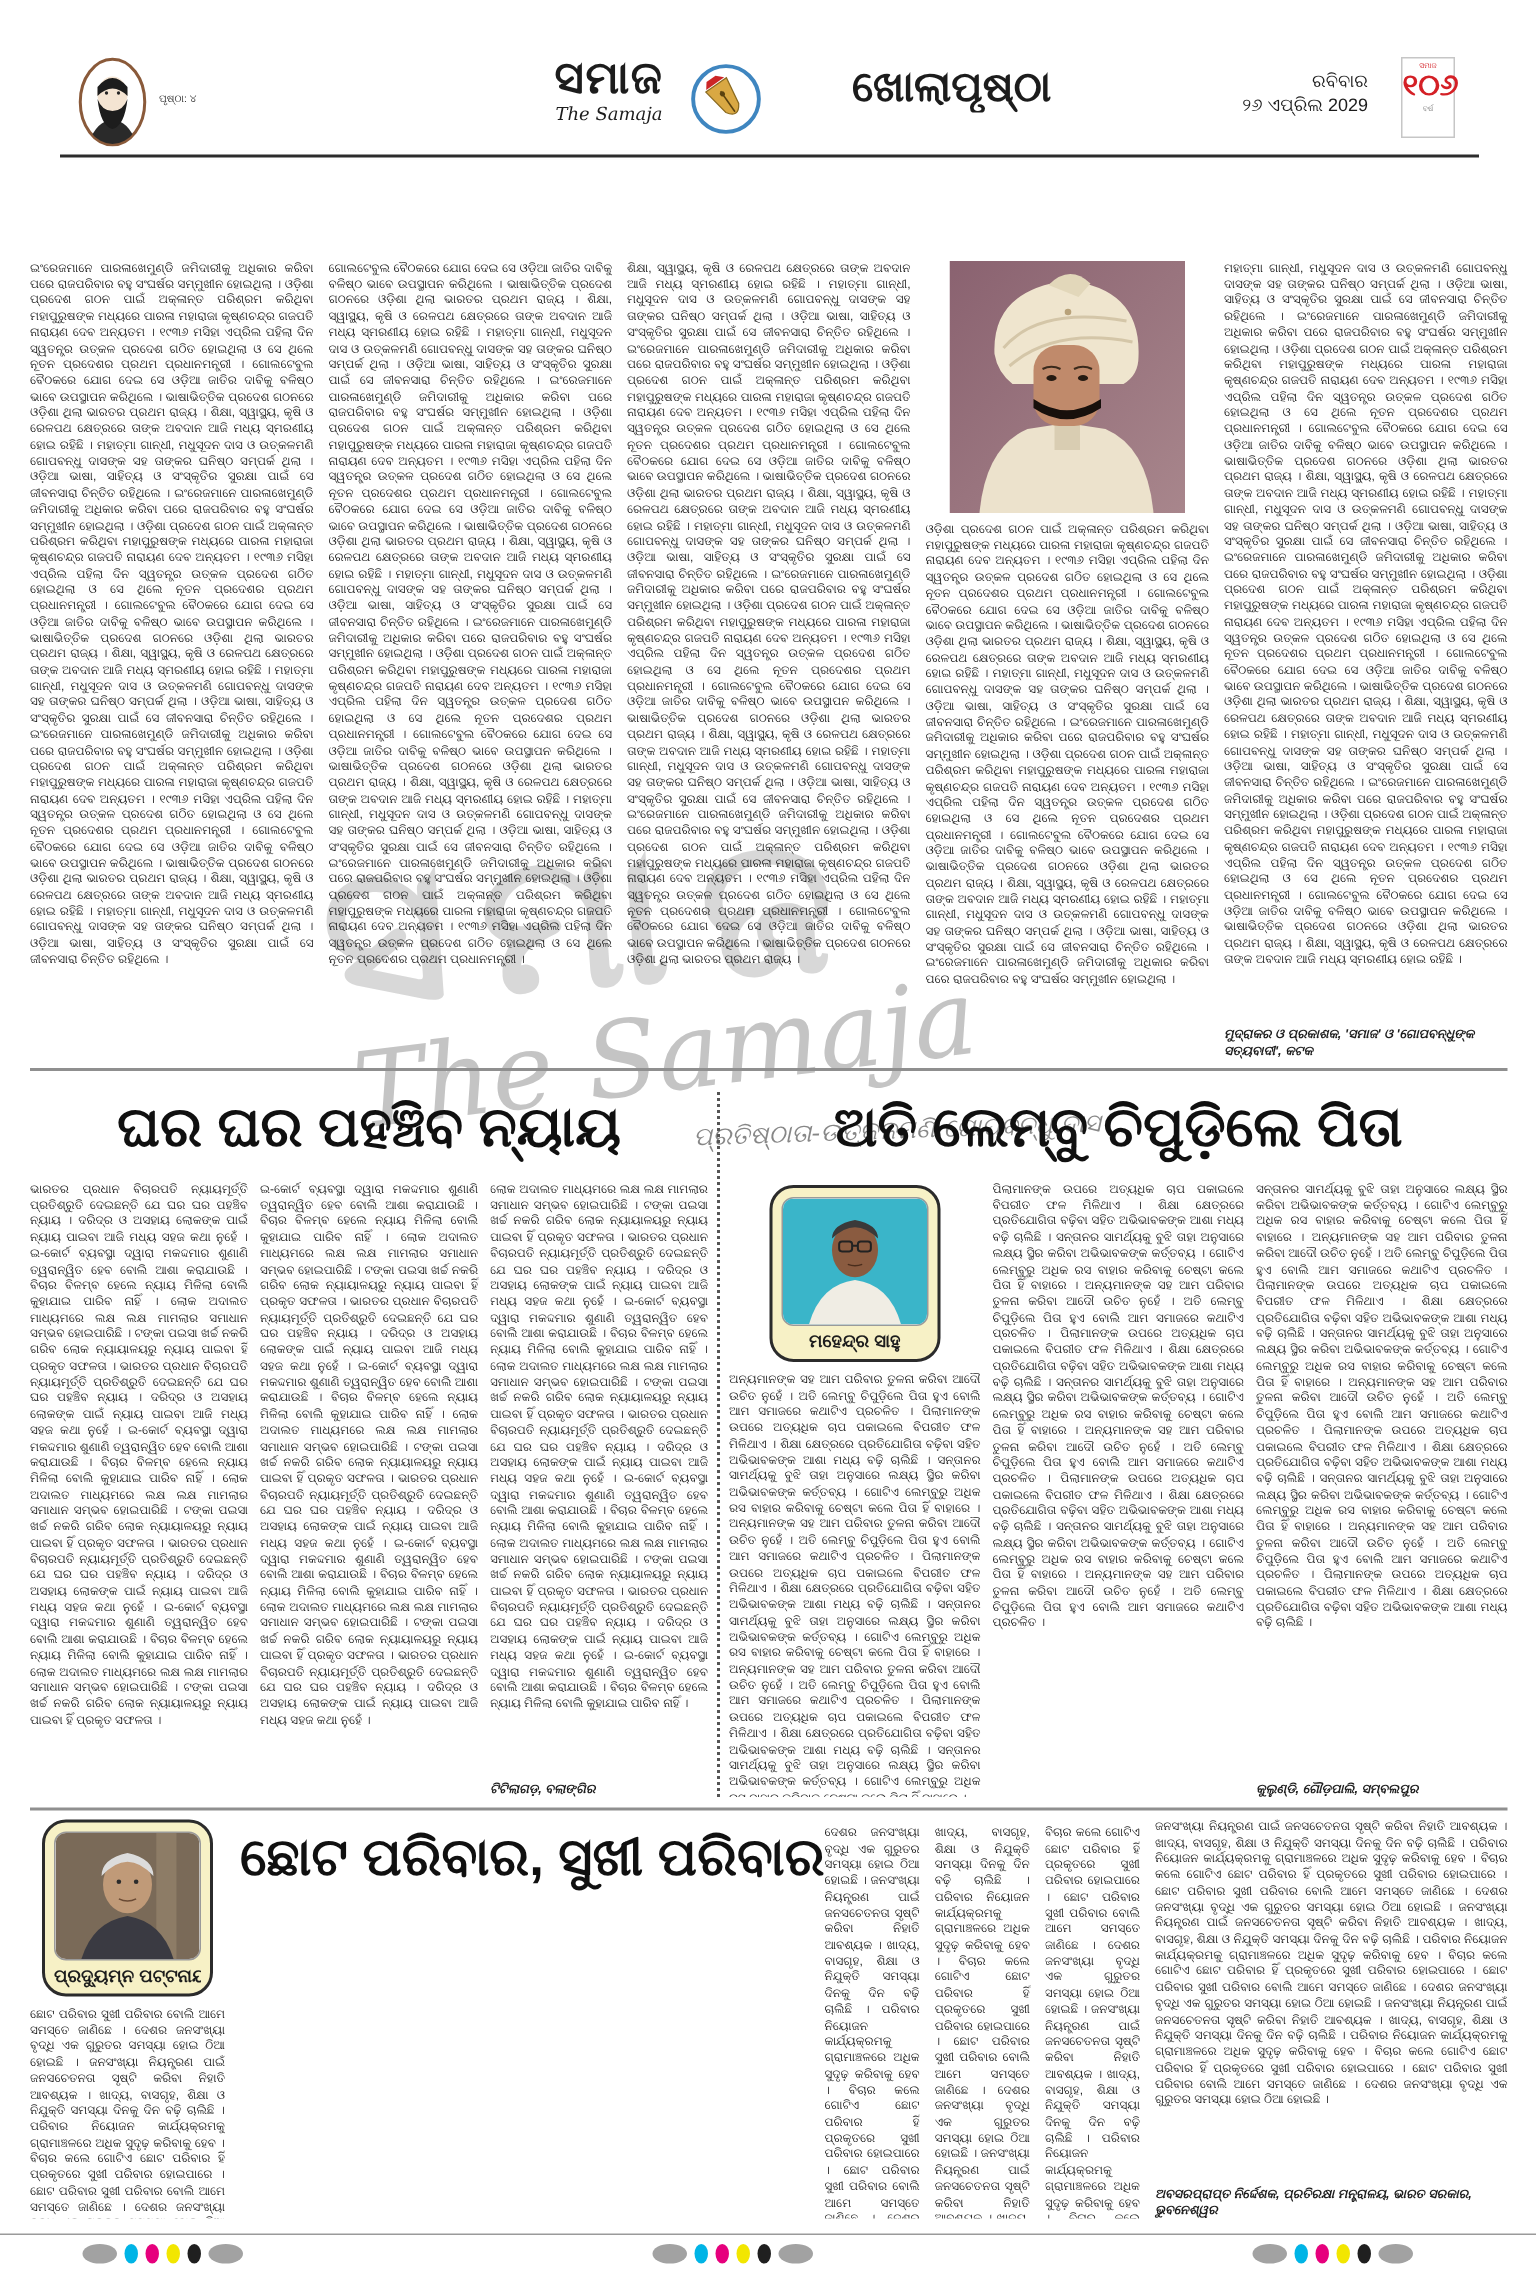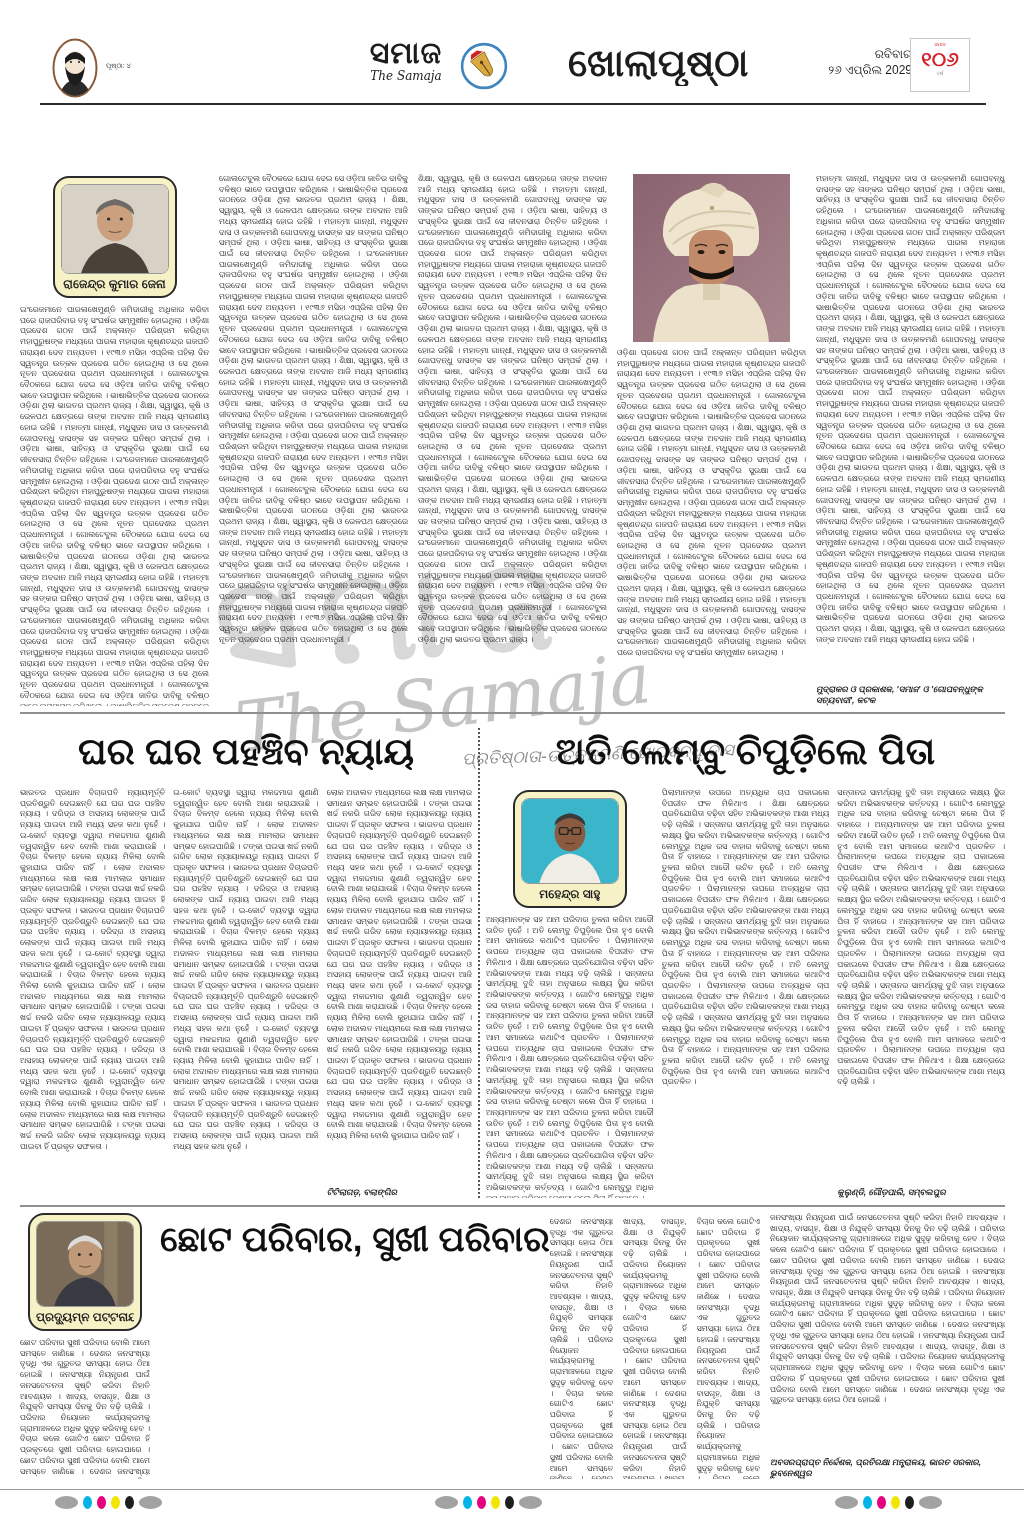--- a/index.html
+++ b/index.html
@@ -16,25 +16,25 @@
   .wm-founder { left:462px; top:744px; font-size:17px; font-family:"DejaVu Serif",serif;
                 font-style:italic; color:rgba(95,95,95,0.75); transform:rotate(-2deg); }
   
   .hdr { position:absolute; left:40px; right:38px; top:36px; height:66px; z-index:2; }
   .portrait { position:absolute; left:12px; top:2px; width:46px; height:60px; }
   .pageno { position:absolute; left:66px; top:26px; font-size:7px; color:#333; }
   .mast { position:absolute; left:318px; top:2px; width:96px; text-align:center; }
   .mast-odia { font-size:30px; font-weight:800; line-height:1; letter-spacing:1px; }
   .mast-eng { font-size:12px; font-family:"DejaVu Serif",serif; font-style:italic; margin-top:1px; }
   .pen { position:absolute; left:420px; top:6px; width:48px; height:48px; }
-  .section-title { position:absolute; left:528px; top:6px; width:230px; font-size:38px;
+  .section-title { position:absolute; left:528px; top:6px; width:230px; font-size:28px;
                    font-weight:800; white-space:nowrap; overflow:hidden; }
   .dateblk { position:absolute; right:74px; top:10px; text-align:right; font-size:12px; line-height:1.35; }
-  .anniv { position:absolute; right:16px; top:2px; width:60px; height:54px;
-           border:1px solid #c6c6c6; background:#fff; text-align:center; padding-top:3px; }
+  .anniv { position:absolute; right:16px; top:2px; width:36px; height:54px;
+           border:1px solid #c6c6c6; background:#fff; text-align:center; padding-top:3px;font-family:Liberation Mono, monospace; }
   .anniv-top { font-size:5px; color:#d42026; line-height:1.1; }
   .anniv-num { font-size:20px; font-weight:800; color:#d42026; line-height:1.1; }
   .anniv-bottom { font-size:5px; color:#8a8a8a; line-height:1.2; }
   
   .rule { position:absolute; z-index:2; }
   .rule-dark { left:40px; right:38px; top:103px; height:2px; background:#2c2c2c; }
   .rule-mid1 { left:20px; right:19px; top:712px; height:2px; background:#8f8f8f; }
   .rule-mid2 { left:20px; right:19px; top:1205px; height:2px; background:#8f8f8f; }
   .rule-foot { left:0; right:0; top:1489px; height:1px; background:#9a9a9a; }
   
@@ -136,34 +136,20 @@
       <div class="anniv-top">ସମାଜ</div>
       <div class="anniv-num">୧୦୬</div>
       <div class="anniv-bottom">ବର୍ଷ</div>
     </div>
   </div>
   <div class="rule rule-dark"></div>
 
   <section class="art-top">
     <div class="cols5">
       <div class="col">
-        <div class="authorbox ab-lg">
-          <div class="aphoto ap-lg">
-            <svg viewBox="0 0 100 88" preserveAspectRatio="none">
-              <rect width="100" height="88" fill="#d8d2c6"></rect>
-              <ellipse cx="50" cy="36" rx="17" ry="20" fill="#caa07e"></ellipse>
-              <path d="M32 30 Q50 10 68 30 Q68 18 50 14 Q32 18 32 30 Z" fill="#6f6a66"></path>
-              <circle cx="44" cy="34" r="1.6" fill="#2c2c2c"></circle>
-                <circle cx="56" cy="34" r="1.6" fill="#2c2c2c"></circle>
-              <path d="M44 46 Q50 49 56 46" stroke="#7a5a42" fill="none"></path>
-              <path d="M18 88 Q26 62 50 58 Q74 62 82 88 Z" fill="#4a4138"></path>
-            </svg>
-          </div>
-          <div class="aname">ରାଜେନ୍ଦ୍ର କୁମାର ଜେନା</div>
-        </div>
         <div class="fill">ଇଂରେଜମାନେ ପାରଳାଖେମୁଣ୍ଡି ଜମିଦାରୀକୁ ଅଧିକାର କରିବା ପରେ ରାଜପରିବାର ବହୁ ସଂଘର୍ଷର ସମ୍ମୁଖୀନ ହୋଇଥିଲା । ଓଡ଼ିଶା ପ୍ରଦେଶ ଗଠନ ପାଇଁ ଅକ୍ଳାନ୍ତ ପରିଶ୍ରମ କରିଥିବା ମହାପୁରୁଷଙ୍କ ମଧ୍ୟରେ ପାରଳା ମହାରାଜା କୃଷ୍ଣଚନ୍ଦ୍ର ଗଜପତି ନାରାୟଣ ଦେବ ଅନ୍ୟତମ । ୧୯୩୬ ମସିହା ଏପ୍ରିଲ ପହିଲା ଦିନ ସ୍ୱତନ୍ତ୍ର ଉତ୍କଳ ପ୍ରଦେଶ ଗଠିତ ହୋଇଥିଲା ଓ ସେ ଥିଲେ ନୂତନ ପ୍ରଦେଶର ପ୍ରଥମ ପ୍ରଧାନମନ୍ତ୍ରୀ । ଗୋଲଟେବୁଲ ବୈଠକରେ ଯୋଗ ଦେଇ ସେ ଓଡ଼ିଆ ଜାତିର ଦାବିକୁ ବଳିଷ୍ଠ ଭାବେ ଉପସ୍ଥାପନ କରିଥିଲେ । ଭାଷାଭିତ୍ତିକ ପ୍ରଦେଶ ଗଠନରେ ଓଡ଼ିଶା ଥିଲା ଭାରତର ପ୍ରଥମ ରାଜ୍ୟ । ଶିକ୍ଷା, ସ୍ୱାସ୍ଥ୍ୟ, କୃଷି ଓ ରେଳପଥ କ୍ଷେତ୍ରରେ ତାଙ୍କ ଅବଦାନ ଆଜି ମଧ୍ୟ ସ୍ମରଣୀୟ ହୋଇ ରହିଛି । ମହାତ୍ମା ଗାନ୍ଧୀ, ମଧୁସୂଦନ ଦାସ ଓ ଉତ୍କଳମଣି ଗୋପବନ୍ଧୁ ଦାସଙ୍କ ସହ ତାଙ୍କର ଘନିଷ୍ଠ ସମ୍ପର୍କ ଥିଲା । ଓଡ଼ିଆ ଭାଷା, ସାହିତ୍ୟ ଓ ସଂସ୍କୃତିର ସୁରକ୍ଷା ପାଇଁ ସେ ଜୀବନସାରା ଚିନ୍ତିତ ରହିଥିଲେ । ଇଂରେଜମାନେ ପାରଳାଖେମୁଣ୍ଡି ଜମିଦାରୀକୁ ଅଧିକାର କରିବା ପରେ ରାଜପରିବାର ବହୁ ସଂଘର୍ଷର ସମ୍ମୁଖୀନ ହୋଇଥିଲା । ଓଡ଼ିଶା ପ୍ରଦେଶ ଗଠନ ପାଇଁ ଅକ୍ଳାନ୍ତ ପରିଶ୍ରମ କରିଥିବା ମହାପୁରୁଷଙ୍କ ମଧ୍ୟରେ ପାରଳା ମହାରାଜା କୃଷ୍ଣଚନ୍ଦ୍ର ଗଜପତି ନାରାୟଣ ଦେବ ଅନ୍ୟତମ । ୧୯୩୬ ମସିହା ଏପ୍ରିଲ ପହିଲା ଦିନ ସ୍ୱତନ୍ତ୍ର ଉତ୍କଳ ପ୍ରଦେଶ ଗଠିତ ହୋଇଥିଲା ଓ ସେ ଥିଲେ ନୂତନ ପ୍ରଦେଶର ପ୍ରଥମ ପ୍ରଧାନମନ୍ତ୍ରୀ । ଗୋଲଟେବୁଲ ବୈଠକରେ ଯୋଗ ଦେଇ ସେ ଓଡ଼ିଆ ଜାତିର ଦାବିକୁ ବଳିଷ୍ଠ ଭାବେ ଉପସ୍ଥାପନ କରିଥିଲେ । ଭାଷାଭିତ୍ତିକ ପ୍ରଦେଶ ଗଠନରେ ଓଡ଼ିଶା ଥିଲା ଭାରତର ପ୍ରଥମ ରାଜ୍ୟ । ଶିକ୍ଷା, ସ୍ୱାସ୍ଥ୍ୟ, କୃଷି ଓ ରେଳପଥ କ୍ଷେତ୍ରରେ ତାଙ୍କ ଅବଦାନ ଆଜି ମଧ୍ୟ ସ୍ମରଣୀୟ ହୋଇ ରହିଛି । ମହାତ୍ମା ଗାନ୍ଧୀ, ମଧୁସୂଦନ ଦାସ ଓ ଉତ୍କଳମଣି ଗୋପବନ୍ଧୁ ଦାସଙ୍କ ସହ ତାଙ୍କର ଘନିଷ୍ଠ ସମ୍ପର୍କ ଥିଲା । ଓଡ଼ିଆ ଭାଷା, ସାହିତ୍ୟ ଓ ସଂସ୍କୃତିର ସୁରକ୍ଷା ପାଇଁ ସେ ଜୀବନସାରା ଚିନ୍ତିତ ରହିଥିଲେ । ଇଂରେଜମାନେ ପାରଳାଖେମୁଣ୍ଡି ଜମିଦାରୀକୁ ଅଧିକାର କରିବା ପରେ ରାଜପରିବାର ବହୁ ସଂଘର୍ଷର ସମ୍ମୁଖୀନ ହୋଇଥିଲା । ଓଡ଼ିଶା ପ୍ରଦେଶ ଗଠନ ପାଇଁ ଅକ୍ଳାନ୍ତ ପରିଶ୍ରମ କରିଥିବା ମହାପୁରୁଷଙ୍କ ମଧ୍ୟରେ ପାରଳା ମହାରାଜା କୃଷ୍ଣଚନ୍ଦ୍ର ଗଜପତି ନାରାୟଣ ଦେବ ଅନ୍ୟତମ । ୧୯୩୬ ମସିହା ଏପ୍ରିଲ ପହିଲା ଦିନ ସ୍ୱତନ୍ତ୍ର ଉତ୍କଳ ପ୍ରଦେଶ ଗଠିତ ହୋଇଥିଲା ଓ ସେ ଥିଲେ ନୂତନ ପ୍ରଦେଶର ପ୍ରଥମ ପ୍ରଧାନମନ୍ତ୍ରୀ । ଗୋଲଟେବୁଲ ବୈଠକରେ ଯୋଗ ଦେଇ ସେ ଓଡ଼ିଆ ଜାତିର ଦାବିକୁ ବଳିଷ୍ଠ ଭାବେ ଉପସ୍ଥାପନ କରିଥିଲେ । ଭାଷାଭିତ୍ତିକ ପ୍ରଦେଶ ଗଠନରେ ଓଡ଼ିଶା ଥିଲା ଭାରତର ପ୍ରଥମ ରାଜ୍ୟ । ଶିକ୍ଷା, ସ୍ୱାସ୍ଥ୍ୟ, କୃଷି ଓ ରେଳପଥ କ୍ଷେତ୍ରରେ ତାଙ୍କ ଅବଦାନ ଆଜି ମଧ୍ୟ ସ୍ମରଣୀୟ ହୋଇ ରହିଛି । ମହାତ୍ମା ଗାନ୍ଧୀ, ମଧୁସୂଦନ ଦାସ ଓ ଉତ୍କଳମଣି ଗୋପବନ୍ଧୁ ଦାସଙ୍କ ସହ ତାଙ୍କର ଘନିଷ୍ଠ ସମ୍ପର୍କ ଥିଲା । ଓଡ଼ିଆ ଭାଷା, ସାହିତ୍ୟ ଓ ସଂସ୍କୃତିର ସୁରକ୍ଷା ପାଇଁ ସେ ଜୀବନସାରା ଚିନ୍ତିତ ରହିଥିଲେ ।</div>
       </div>
       <div class="col">
           <div class="fill">ଗୋଲଟେବୁଲ ବୈଠକରେ ଯୋଗ ଦେଇ ସେ ଓଡ଼ିଆ ଜାତିର ଦାବିକୁ ବଳିଷ୍ଠ ଭାବେ ଉପସ୍ଥାପନ କରିଥିଲେ । ଭାଷାଭିତ୍ତିକ ପ୍ରଦେଶ ଗଠନରେ ଓଡ଼ିଶା ଥିଲା ଭାରତର ପ୍ରଥମ ରାଜ୍ୟ । ଶିକ୍ଷା, ସ୍ୱାସ୍ଥ୍ୟ, କୃଷି ଓ ରେଳପଥ କ୍ଷେତ୍ରରେ ତାଙ୍କ ଅବଦାନ ଆଜି ମଧ୍ୟ ସ୍ମରଣୀୟ ହୋଇ ରହିଛି । ମହାତ୍ମା ଗାନ୍ଧୀ, ମଧୁସୂଦନ ଦାସ ଓ ଉତ୍କଳମଣି ଗୋପବନ୍ଧୁ ଦାସଙ୍କ ସହ ତାଙ୍କର ଘନିଷ୍ଠ ସମ୍ପର୍କ ଥିଲା । ଓଡ଼ିଆ ଭାଷା, ସାହିତ୍ୟ ଓ ସଂସ୍କୃତିର ସୁରକ୍ଷା ପାଇଁ ସେ ଜୀବନସାରା ଚିନ୍ତିତ ରହିଥିଲେ । ଇଂରେଜମାନେ ପାରଳାଖେମୁଣ୍ଡି ଜମିଦାରୀକୁ ଅଧିକାର କରିବା ପରେ ରାଜପରିବାର ବହୁ ସଂଘର୍ଷର ସମ୍ମୁଖୀନ ହୋଇଥିଲା । ଓଡ଼ିଶା ପ୍ରଦେଶ ଗଠନ ପାଇଁ ଅକ୍ଳାନ୍ତ ପରିଶ୍ରମ କରିଥିବା ମହାପୁରୁଷଙ୍କ ମଧ୍ୟରେ ପାରଳା ମହାରାଜା କୃଷ୍ଣଚନ୍ଦ୍ର ଗଜପତି ନାରାୟଣ ଦେବ ଅନ୍ୟତମ । ୧୯୩୬ ମସିହା ଏପ୍ରିଲ ପହିଲା ଦିନ ସ୍ୱତନ୍ତ୍ର ଉତ୍କଳ ପ୍ରଦେଶ ଗଠିତ ହୋଇଥିଲା ଓ ସେ ଥିଲେ ନୂତନ ପ୍ରଦେଶର ପ୍ରଥମ ପ୍ରଧାନମନ୍ତ୍ରୀ । ଗୋଲଟେବୁଲ ବୈଠକରେ ଯୋଗ ଦେଇ ସେ ଓଡ଼ିଆ ଜାତିର ଦାବିକୁ ବଳିଷ୍ଠ ଭାବେ ଉପସ୍ଥାପନ କରିଥିଲେ । ଭାଷାଭିତ୍ତିକ ପ୍ରଦେଶ ଗଠନରେ ଓଡ଼ିଶା ଥିଲା ଭାରତର ପ୍ରଥମ ରାଜ୍ୟ । ଶିକ୍ଷା, ସ୍ୱାସ୍ଥ୍ୟ, କୃଷି ଓ ରେଳପଥ କ୍ଷେତ୍ରରେ ତାଙ୍କ ଅବଦାନ ଆଜି ମଧ୍ୟ ସ୍ମରଣୀୟ ହୋଇ ରହିଛି । ମହାତ୍ମା ଗାନ୍ଧୀ, ମଧୁସୂଦନ ଦାସ ଓ ଉତ୍କଳମଣି ଗୋପବନ୍ଧୁ ଦାସଙ୍କ ସହ ତାଙ୍କର ଘନିଷ୍ଠ ସମ୍ପର୍କ ଥିଲା । ଓଡ଼ିଆ ଭାଷା, ସାହିତ୍ୟ ଓ ସଂସ୍କୃତିର ସୁରକ୍ଷା ପାଇଁ ସେ ଜୀବନସାରା ଚିନ୍ତିତ ରହିଥିଲେ । ଇଂରେଜମାନେ ପାରଳାଖେମୁଣ୍ଡି ଜମିଦାରୀକୁ ଅଧିକାର କରିବା ପରେ ରାଜପରିବାର ବହୁ ସଂଘର୍ଷର ସମ୍ମୁଖୀନ ହୋଇଥିଲା । ଓଡ଼ିଶା ପ୍ରଦେଶ ଗଠନ ପାଇଁ ଅକ୍ଳାନ୍ତ ପରିଶ୍ରମ କରିଥିବା ମହାପୁରୁଷଙ୍କ ମଧ୍ୟରେ ପାରଳା ମହାରାଜା କୃଷ୍ଣଚନ୍ଦ୍ର ଗଜପତି ନାରାୟଣ ଦେବ ଅନ୍ୟତମ । ୧୯୩୬ ମସିହା ଏପ୍ରିଲ ପହିଲା ଦିନ ସ୍ୱତନ୍ତ୍ର ଉତ୍କଳ ପ୍ରଦେଶ ଗଠିତ ହୋଇଥିଲା ଓ ସେ ଥିଲେ ନୂତନ ପ୍ରଦେଶର ପ୍ରଥମ ପ୍ରଧାନମନ୍ତ୍ରୀ । ଗୋଲଟେବୁଲ ବୈଠକରେ ଯୋଗ ଦେଇ ସେ ଓଡ଼ିଆ ଜାତିର ଦାବିକୁ ବଳିଷ୍ଠ ଭାବେ ଉପସ୍ଥାପନ କରିଥିଲେ । ଭାଷାଭିତ୍ତିକ ପ୍ରଦେଶ ଗଠନରେ ଓଡ଼ିଶା ଥିଲା ଭାରତର ପ୍ରଥମ ରାଜ୍ୟ । ଶିକ୍ଷା, ସ୍ୱାସ୍ଥ୍ୟ, କୃଷି ଓ ରେଳପଥ କ୍ଷେତ୍ରରେ ତାଙ୍କ ଅବଦାନ ଆଜି ମଧ୍ୟ ସ୍ମରଣୀୟ ହୋଇ ରହିଛି । ମହାତ୍ମା ଗାନ୍ଧୀ, ମଧୁସୂଦନ ଦାସ ଓ ଉତ୍କଳମଣି ଗୋପବନ୍ଧୁ ଦାସଙ୍କ ସହ ତାଙ୍କର ଘନିଷ୍ଠ ସମ୍ପର୍କ ଥିଲା । ଓଡ଼ିଆ ଭାଷା, ସାହିତ୍ୟ ଓ ସଂସ୍କୃତିର ସୁରକ୍ଷା ପାଇଁ ସେ ଜୀବନସାରା ଚିନ୍ତିତ ରହିଥିଲେ । ଇଂରେଜମାନେ ପାରଳାଖେମୁଣ୍ଡି ଜମିଦାରୀକୁ ଅଧିକାର କରିବା ପରେ ରାଜପରିବାର ବହୁ ସଂଘର୍ଷର ସମ୍ମୁଖୀନ ହୋଇଥିଲା । ଓଡ଼ିଶା ପ୍ରଦେଶ ଗଠନ ପାଇଁ ଅକ୍ଳାନ୍ତ ପରିଶ୍ରମ କରିଥିବା ମହାପୁରୁଷଙ୍କ ମଧ୍ୟରେ ପାରଳା ମହାରାଜା କୃଷ୍ଣଚନ୍ଦ୍ର ଗଜପତି ନାରାୟଣ ଦେବ ଅନ୍ୟତମ । ୧୯୩୬ ମସିହା ଏପ୍ରିଲ ପହିଲା ଦିନ ସ୍ୱତନ୍ତ୍ର ଉତ୍କଳ ପ୍ରଦେଶ ଗଠିତ ହୋଇଥିଲା ଓ ସେ ଥିଲେ ନୂତନ ପ୍ରଦେଶର ପ୍ରଥମ ପ୍ରଧାନମନ୍ତ୍ରୀ ।</div>
         </div>
       <div class="col">
           <div class="fill">ଶିକ୍ଷା, ସ୍ୱାସ୍ଥ୍ୟ, କୃଷି ଓ ରେଳପଥ କ୍ଷେତ୍ରରେ ତାଙ୍କ ଅବଦାନ ଆଜି ମଧ୍ୟ ସ୍ମରଣୀୟ ହୋଇ ରହିଛି । ମହାତ୍ମା ଗାନ୍ଧୀ, ମଧୁସୂଦନ ଦାସ ଓ ଉତ୍କଳମଣି ଗୋପବନ୍ଧୁ ଦାସଙ୍କ ସହ ତାଙ୍କର ଘନିଷ୍ଠ ସମ୍ପର୍କ ଥିଲା । ଓଡ଼ିଆ ଭାଷା, ସାହିତ୍ୟ ଓ ସଂସ୍କୃତିର ସୁରକ୍ଷା ପାଇଁ ସେ ଜୀବନସାରା ଚିନ୍ତିତ ରହିଥିଲେ । ଇଂରେଜମାନେ ପାରଳାଖେମୁଣ୍ଡି ଜମିଦାରୀକୁ ଅଧିକାର କରିବା ପରେ ରାଜପରିବାର ବହୁ ସଂଘର୍ଷର ସମ୍ମୁଖୀନ ହୋଇଥିଲା । ଓଡ଼ିଶା ପ୍ରଦେଶ ଗଠନ ପାଇଁ ଅକ୍ଳାନ୍ତ ପରିଶ୍ରମ କରିଥିବା ମହାପୁରୁଷଙ୍କ ମଧ୍ୟରେ ପାରଳା ମହାରାଜା କୃଷ୍ଣଚନ୍ଦ୍ର ଗଜପତି ନାରାୟଣ ଦେବ ଅନ୍ୟତମ । ୧୯୩୬ ମସିହା ଏପ୍ରିଲ ପହିଲା ଦିନ ସ୍ୱତନ୍ତ୍ର ଉତ୍କଳ ପ୍ରଦେଶ ଗଠିତ ହୋଇଥିଲା ଓ ସେ ଥିଲେ ନୂତନ ପ୍ରଦେଶର ପ୍ରଥମ ପ୍ରଧାନମନ୍ତ୍ରୀ । ଗୋଲଟେବୁଲ ବୈଠକରେ ଯୋଗ ଦେଇ ସେ ଓଡ଼ିଆ ଜାତିର ଦାବିକୁ ବଳିଷ୍ଠ ଭାବେ ଉପସ୍ଥାପନ କରିଥିଲେ । ଭାଷାଭିତ୍ତିକ ପ୍ରଦେଶ ଗଠନରେ ଓଡ଼ିଶା ଥିଲା ଭାରତର ପ୍ରଥମ ରାଜ୍ୟ । ଶିକ୍ଷା, ସ୍ୱାସ୍ଥ୍ୟ, କୃଷି ଓ ରେଳପଥ କ୍ଷେତ୍ରରେ ତାଙ୍କ ଅବଦାନ ଆଜି ମଧ୍ୟ ସ୍ମରଣୀୟ ହୋଇ ରହିଛି । ମହାତ୍ମା ଗାନ୍ଧୀ, ମଧୁସୂଦନ ଦାସ ଓ ଉତ୍କଳମଣି ଗୋପବନ୍ଧୁ ଦାସଙ୍କ ସହ ତାଙ୍କର ଘନିଷ୍ଠ ସମ୍ପର୍କ ଥିଲା । ଓଡ଼ିଆ ଭାଷା, ସାହିତ୍ୟ ଓ ସଂସ୍କୃତିର ସୁରକ୍ଷା ପାଇଁ ସେ ଜୀବନସାରା ଚିନ୍ତିତ ରହିଥିଲେ । ଇଂରେଜମାନେ ପାରଳାଖେମୁଣ୍ଡି ଜମିଦାରୀକୁ ଅଧିକାର କରିବା ପରେ ରାଜପରିବାର ବହୁ ସଂଘର୍ଷର ସମ୍ମୁଖୀନ ହୋଇଥିଲା । ଓଡ଼ିଶା ପ୍ରଦେଶ ଗଠନ ପାଇଁ ଅକ୍ଳାନ୍ତ ପରିଶ୍ରମ କରିଥିବା ମହାପୁରୁଷଙ୍କ ମଧ୍ୟରେ ପାରଳା ମହାରାଜା କୃଷ୍ଣଚନ୍ଦ୍ର ଗଜପତି ନାରାୟଣ ଦେବ ଅନ୍ୟତମ । ୧୯୩୬ ମସିହା ଏପ୍ରିଲ ପହିଲା ଦିନ ସ୍ୱତନ୍ତ୍ର ଉତ୍କଳ ପ୍ରଦେଶ ଗଠିତ ହୋଇଥିଲା ଓ ସେ ଥିଲେ ନୂତନ ପ୍ରଦେଶର ପ୍ରଥମ ପ୍ରଧାନମନ୍ତ୍ରୀ । ଗୋଲଟେବୁଲ ବୈଠକରେ ଯୋଗ ଦେଇ ସେ ଓଡ଼ିଆ ଜାତିର ଦାବିକୁ ବଳିଷ୍ଠ ଭାବେ ଉପସ୍ଥାପନ କରିଥିଲେ । ଭାଷାଭିତ୍ତିକ ପ୍ରଦେଶ ଗଠନରେ ଓଡ଼ିଶା ଥିଲା ଭାରତର ପ୍ରଥମ ରାଜ୍ୟ । ଶିକ୍ଷା, ସ୍ୱାସ୍ଥ୍ୟ, କୃଷି ଓ ରେଳପଥ କ୍ଷେତ୍ରରେ ତାଙ୍କ ଅବଦାନ ଆଜି ମଧ୍ୟ ସ୍ମରଣୀୟ ହୋଇ ରହିଛି । ମହାତ୍ମା ଗାନ୍ଧୀ, ମଧୁସୂଦନ ଦାସ ଓ ଉତ୍କଳମଣି ଗୋପବନ୍ଧୁ ଦାସଙ୍କ ସହ ତାଙ୍କର ଘନିଷ୍ଠ ସମ୍ପର୍କ ଥିଲା । ଓଡ଼ିଆ ଭାଷା, ସାହିତ୍ୟ ଓ ସଂସ୍କୃତିର ସୁରକ୍ଷା ପାଇଁ ସେ ଜୀବନସାରା ଚିନ୍ତିତ ରହିଥିଲେ । ଇଂରେଜମାନେ ପାରଳାଖେମୁଣ୍ଡି ଜମିଦାରୀକୁ ଅଧିକାର କରିବା ପରେ ରାଜପରିବାର ବହୁ ସଂଘର୍ଷର ସମ୍ମୁଖୀନ ହୋଇଥିଲା । ଓଡ଼ିଶା ପ୍ରଦେଶ ଗଠନ ପାଇଁ ଅକ୍ଳାନ୍ତ ପରିଶ୍ରମ କରିଥିବା ମହାପୁରୁଷଙ୍କ ମଧ୍ୟରେ ପାରଳା ମହାରାଜା କୃଷ୍ଣଚନ୍ଦ୍ର ଗଜପତି ନାରାୟଣ ଦେବ ଅନ୍ୟତମ । ୧୯୩୬ ମସିହା ଏପ୍ରିଲ ପହିଲା ଦିନ ସ୍ୱତନ୍ତ୍ର ଉତ୍କଳ ପ୍ରଦେଶ ଗଠିତ ହୋଇଥିଲା ଓ ସେ ଥିଲେ ନୂତନ ପ୍ରଦେଶର ପ୍ରଥମ ପ୍ରଧାନମନ୍ତ୍ରୀ । ଗୋଲଟେବୁଲ ବୈଠକରେ ଯୋଗ ଦେଇ ସେ ଓଡ଼ିଆ ଜାତିର ଦାବିକୁ ବଳିଷ୍ଠ ଭାବେ ଉପସ୍ଥାପନ କରିଥିଲେ । ଭାଷାଭିତ୍ତିକ ପ୍ରଦେଶ ଗଠନରେ ଓଡ଼ିଶା ଥିଲା ଭାରତର ପ୍ରଥମ ରାଜ୍ୟ ।</div>
         </div>
       <div class="col">
         <div class="mainphoto">

